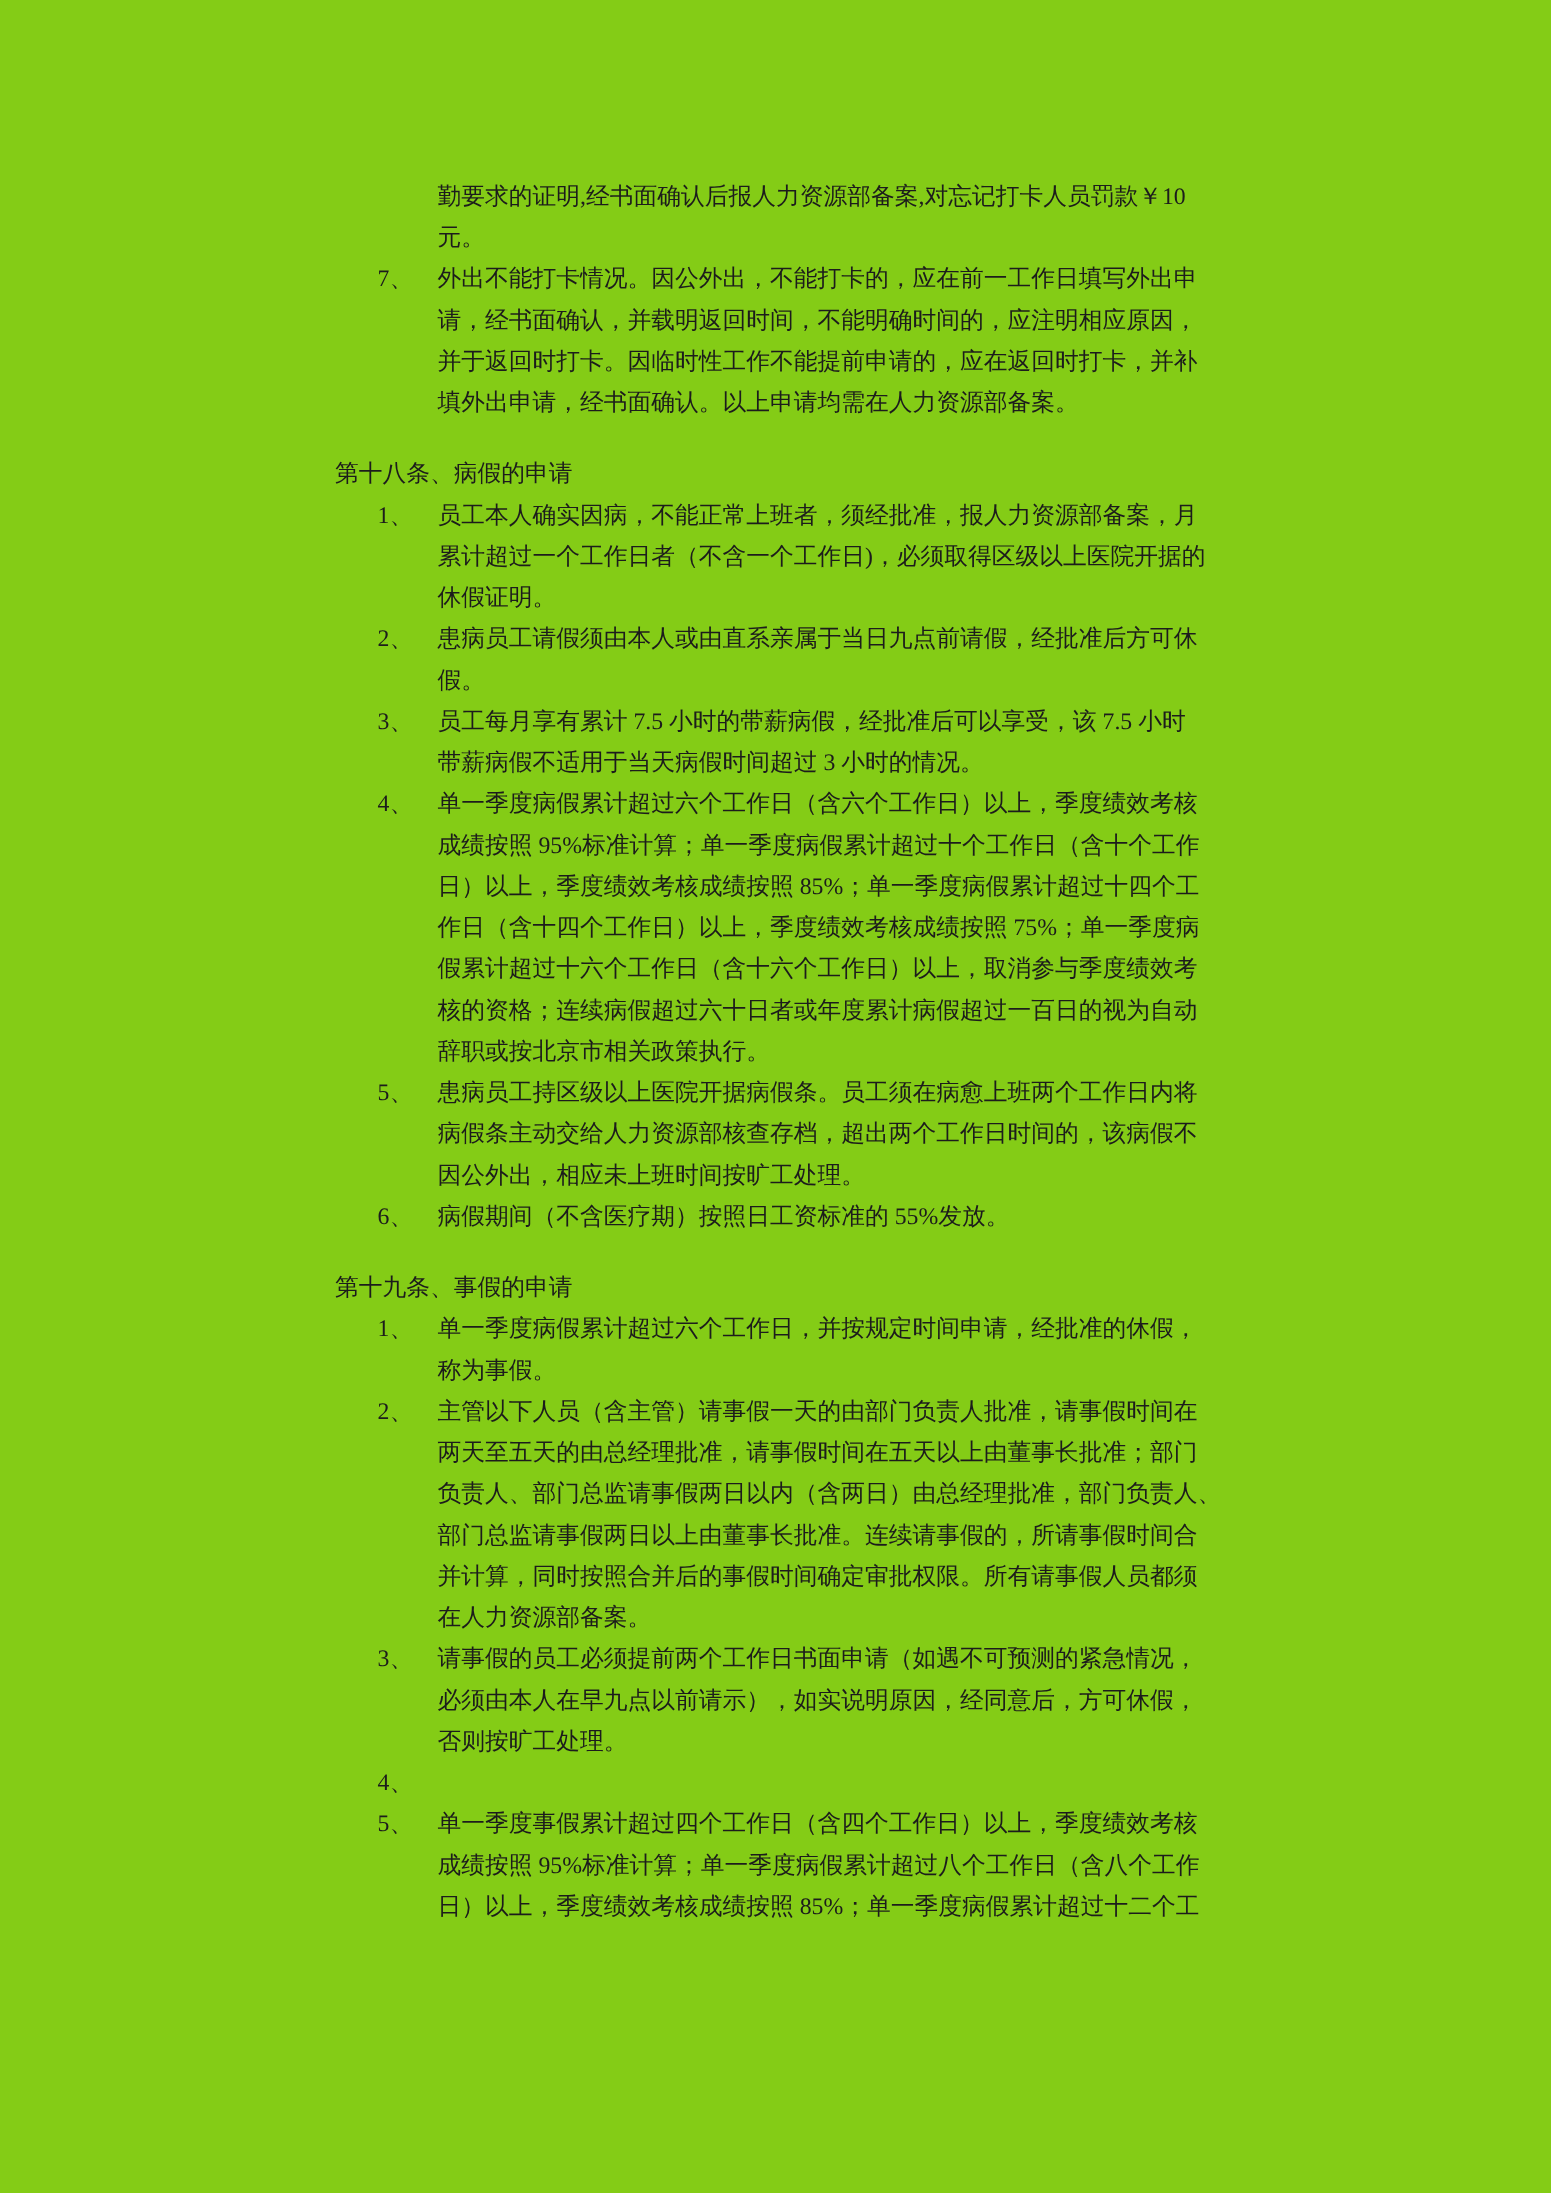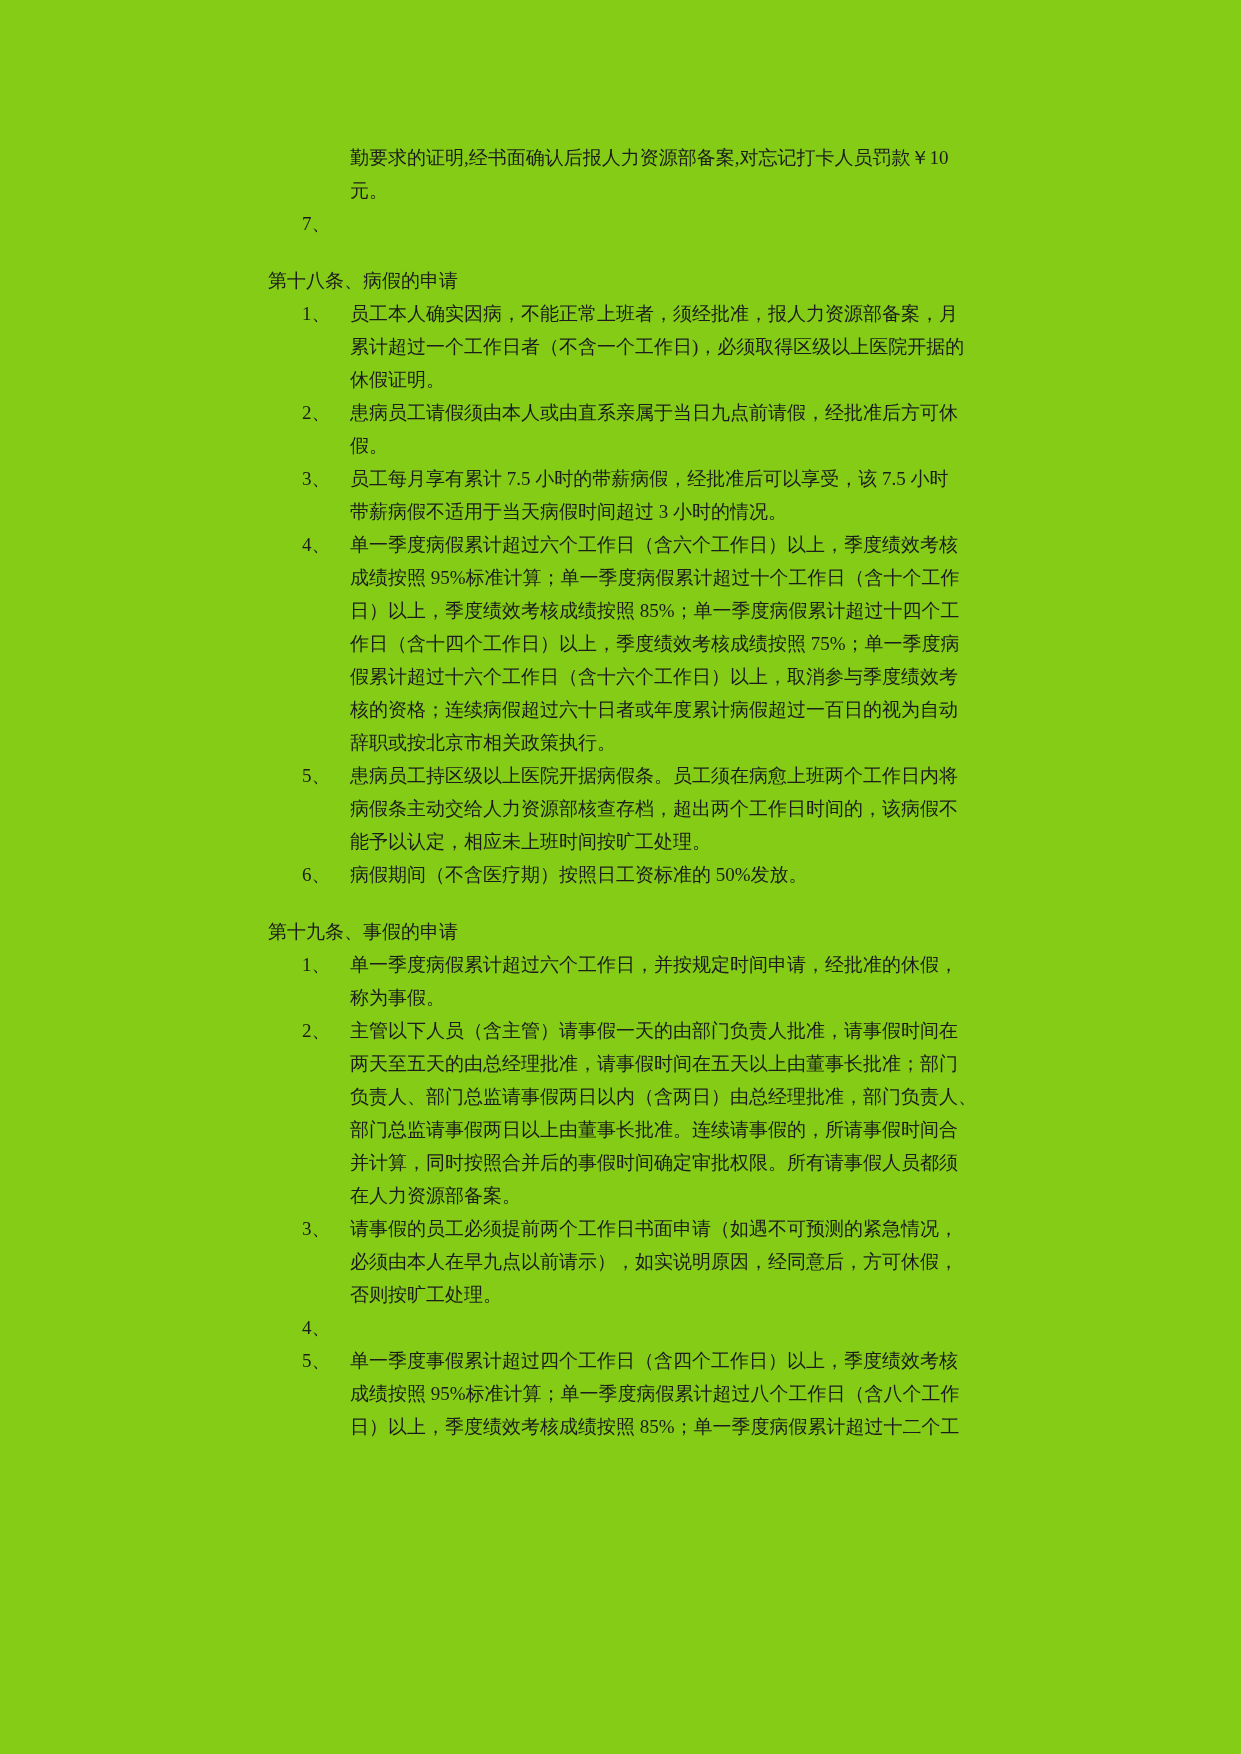--- a/index.html
+++ b/index.html
@@ -51,20 +51,24 @@
 <body>
 
 <div class="page">
   <div class="doc-body">
 
     <div class="frag">勤要求的证明,经书面确认后报人力资源部备案,对忘记打卡人员罚款￥10
 元。</div>
 
     <div class="item">
       <span class="num">7、</span>
+      <span class="txt">外出不能打卡情况。因公外出，不能打卡的，应在前一工作日填写外出申
+请，经书面确认，并载明返回时间，不能明确时间的，应注明相应原因，
+并于返回时打卡。因临时性工作不能提前申请的，应在返回时打卡，并补
+填外出申请，经书面确认。以上申请均需在人力资源部备案。</span>
     </div>
 
     <div class="heading">
       <span class="art-num">第十八条、</span><span class="art-title">病假的申请</span>
     </div>
 
     <div class="item">
       <span class="num">1、</span>
       <span class="txt">员工本人确实因病，不能正常上班者，须经批准，报人力资源部备案，月
 累计超过一个工作日者（不含一个工作日)，必须取得区级以上医院开据的
@@ -87,25 +91,25 @@
 日）以上，季度绩效考核成绩按照 85%；单一季度病假累计超过十四个工
 作日（含十四个工作日）以上，季度绩效考核成绩按照 75%；单一季度病
 假累计超过十六个工作日（含十六个工作日）以上，取消参与季度绩效考
 核的资格；连续病假超过六十日者或年度累计病假超过一百日的视为自动
 辞职或按北京市相关政策执行。</span>
     </div>
     <div class="item">
       <span class="num">5、</span>
       <span class="txt">患病员工持区级以上医院开据病假条。员工须在病愈上班两个工作日内将
 病假条主动交给人力资源部核查存档，超出两个工作日时间的，该病假不
-能予以认定，相应未上班时间按旷工处理。</span>
+因公外出，相应未上班时间按旷工处理。</span>
     </div>
     <div class="item">
       <span class="num">6、</span>
-      <span class="txt">病假期间（不含医疗期）按照日工资标准的 50%发放。</span>
+      <span class="txt">病假期间（不含医疗期）按照日工资标准的 55%发放。</span>
     </div>
 
     <div class="heading">
       <span class="art-num">第十九条、</span><span class="art-title">事假的申请</span>
     </div>
 
     <div class="item">
       <span class="num">1、</span>
       <span class="txt">单一季度病假累计超过六个工作日，并按规定时间申请，经批准的休假，
 称为事假。</span>

